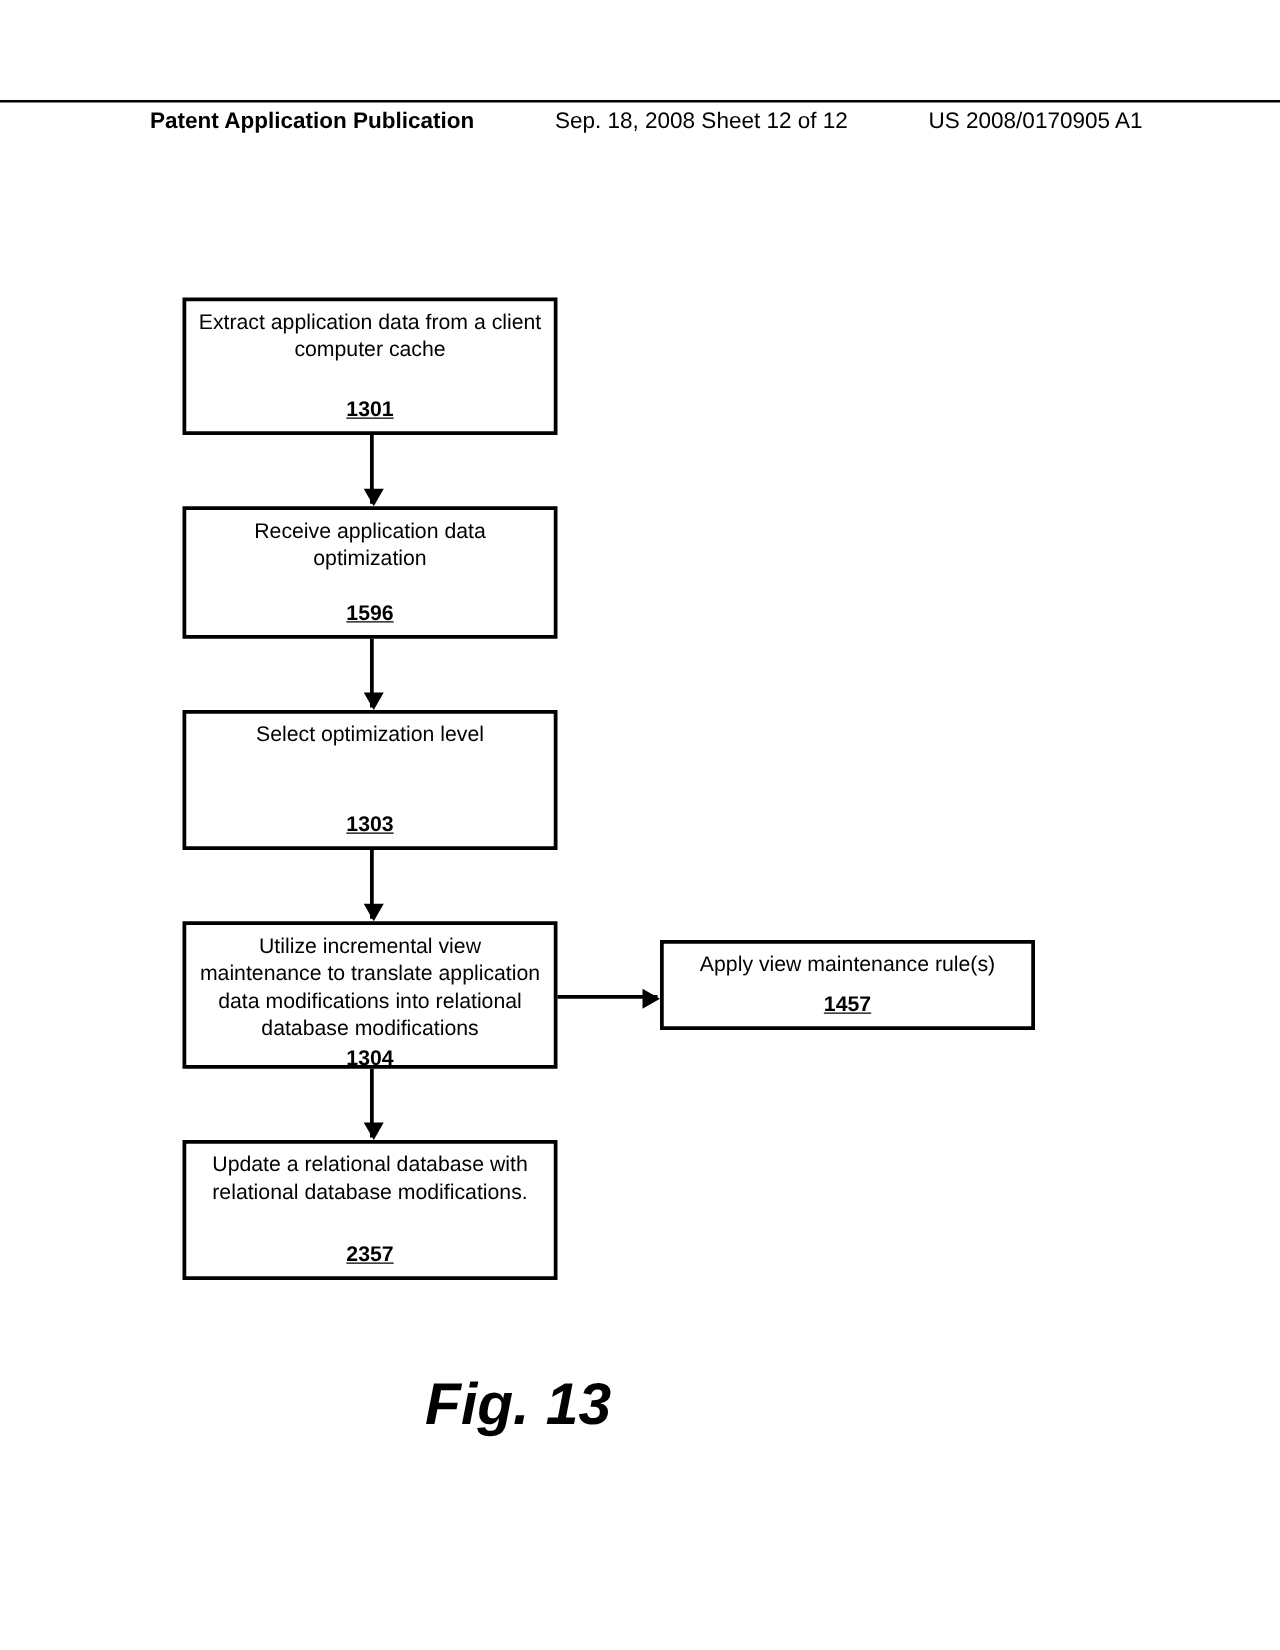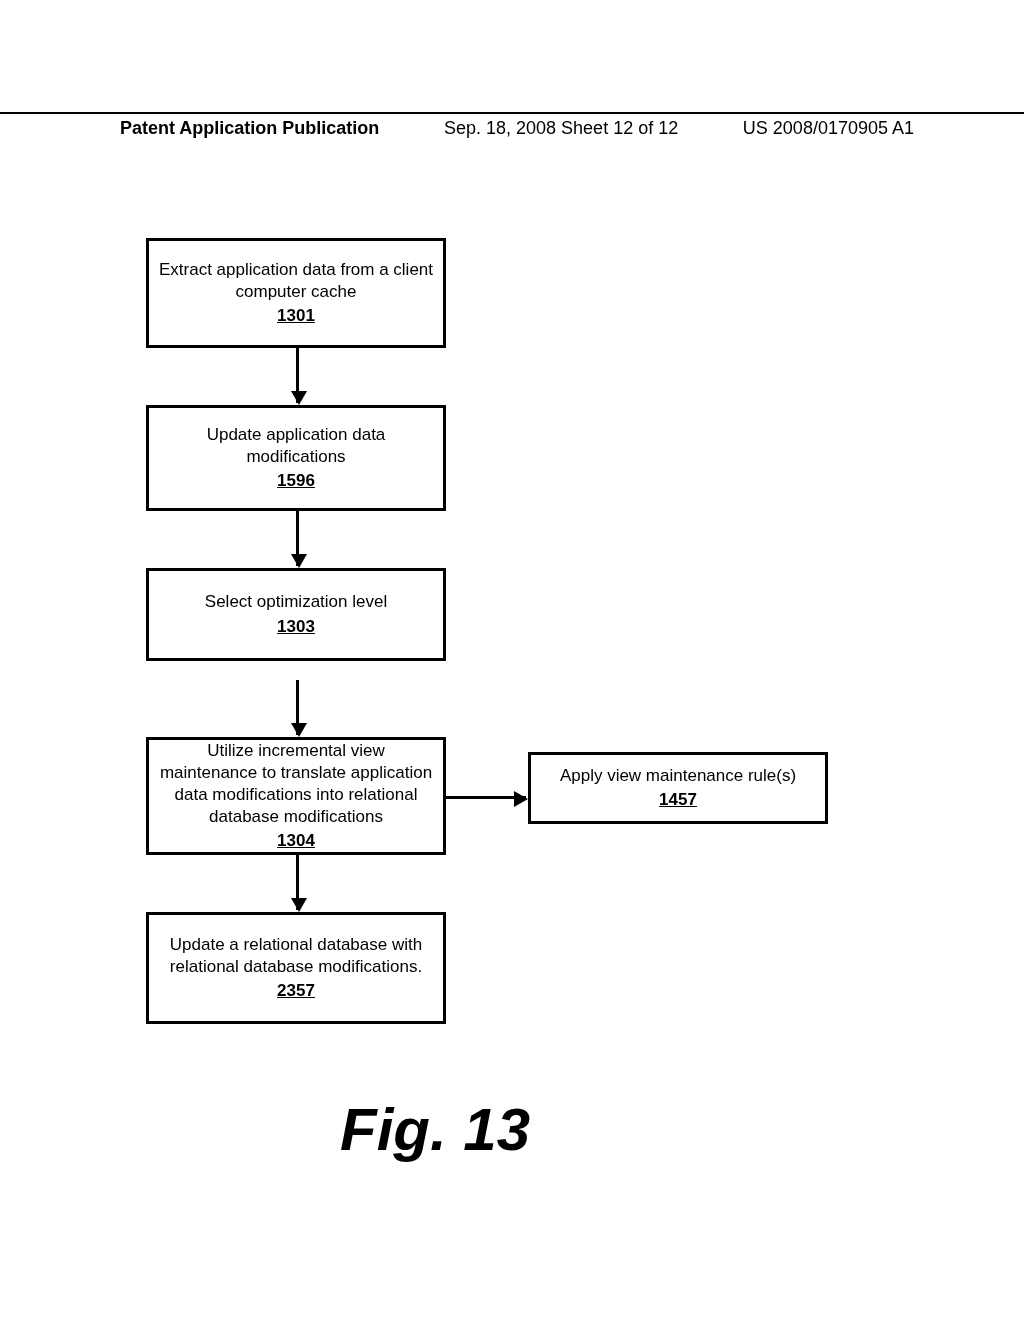--- a/index.html
+++ b/index.html
@@ -15,39 +15,38 @@
     position: relative;
     width: 1024px;
     height: 1320px;
   }
   .header {
     position: absolute;
     top: 80px;
     left: 0;
     width: 1024px;
     border-top: 2px solid #000;
-    margin-top: 32px;
   }
   .header-row {
     display: flex;
     justify-content: space-between;
     padding: 4px 110px 0 120px;
     font-size: 18px;
   }
   .header-left { font-weight: bold; }
   .header-mid { }
   .header-right { }
   .box {
     position: absolute;
     border: 3px solid #000;
     background: #fff;
     display: flex;
     flex-direction: column;
     align-items: center;
-    justify-content: center;
+    justify-content: space-between;
     text-align: center;
     font-size: 17px;
     line-height: 1.3;
     padding: 6px 8px;
     box-sizing: border-box;
   }
   .box .ref {
     text-decoration: underline;
     margin-top: 2px;
     font-weight: bold;
@@ -82,21 +81,21 @@
     height: 0;
     border-top: 8px solid transparent;
     border-bottom: 8px solid transparent;
     border-left: 14px solid #000;
   }
   .fig-label {
     position: absolute;
     font-family: Arial, Helvetica, sans-serif;
     font-weight: bold;
     font-style: italic;
-    font-size: 60px;
+    font-size: 47px;
     left: 340px;
     top: 1095px;
   }
 </style>
 </head>
 <body>
 
 <div class="page">
 
   <div class="header">
@@ -108,27 +107,27 @@
   </div>
 
   <div class="box" style="left:146px; top:238px; width:300px; height:110px;">
     <span>Extract application data from a client computer cache</span>
     <span class="ref">1301</span>
   </div>
 
   <div class="arrow-v" style="left:296px; top:348px; height:55px;"></div>
 
   <div class="box" style="left:146px; top:405px; width:300px; height:106px;">
-    <span>Update application data modifications</span>
+    <span>Receive application data optimization</span>
     <span class="ref">1596</span>
   </div>
 
   <div class="arrow-v" style="left:296px; top:511px; height:55px;"></div>
 
-  <div class="box" style="left:146px; top:568px; width:300px; height:93px;">
+  <div class="box" style="left:146px; top:568px; width:300px; height:112px;">
     <span>Select optimization level</span>
     <span class="ref">1303</span>
   </div>
 
   <div class="arrow-v" style="left:296px; top:680px; height:55px;"></div>
 
   <div class="box" style="left:146px; top:737px; width:300px; height:118px;">
     <span>Utilize incremental view maintenance to translate application data modifications into relational database modifications</span>
     <span class="ref">1304</span>
   </div>

